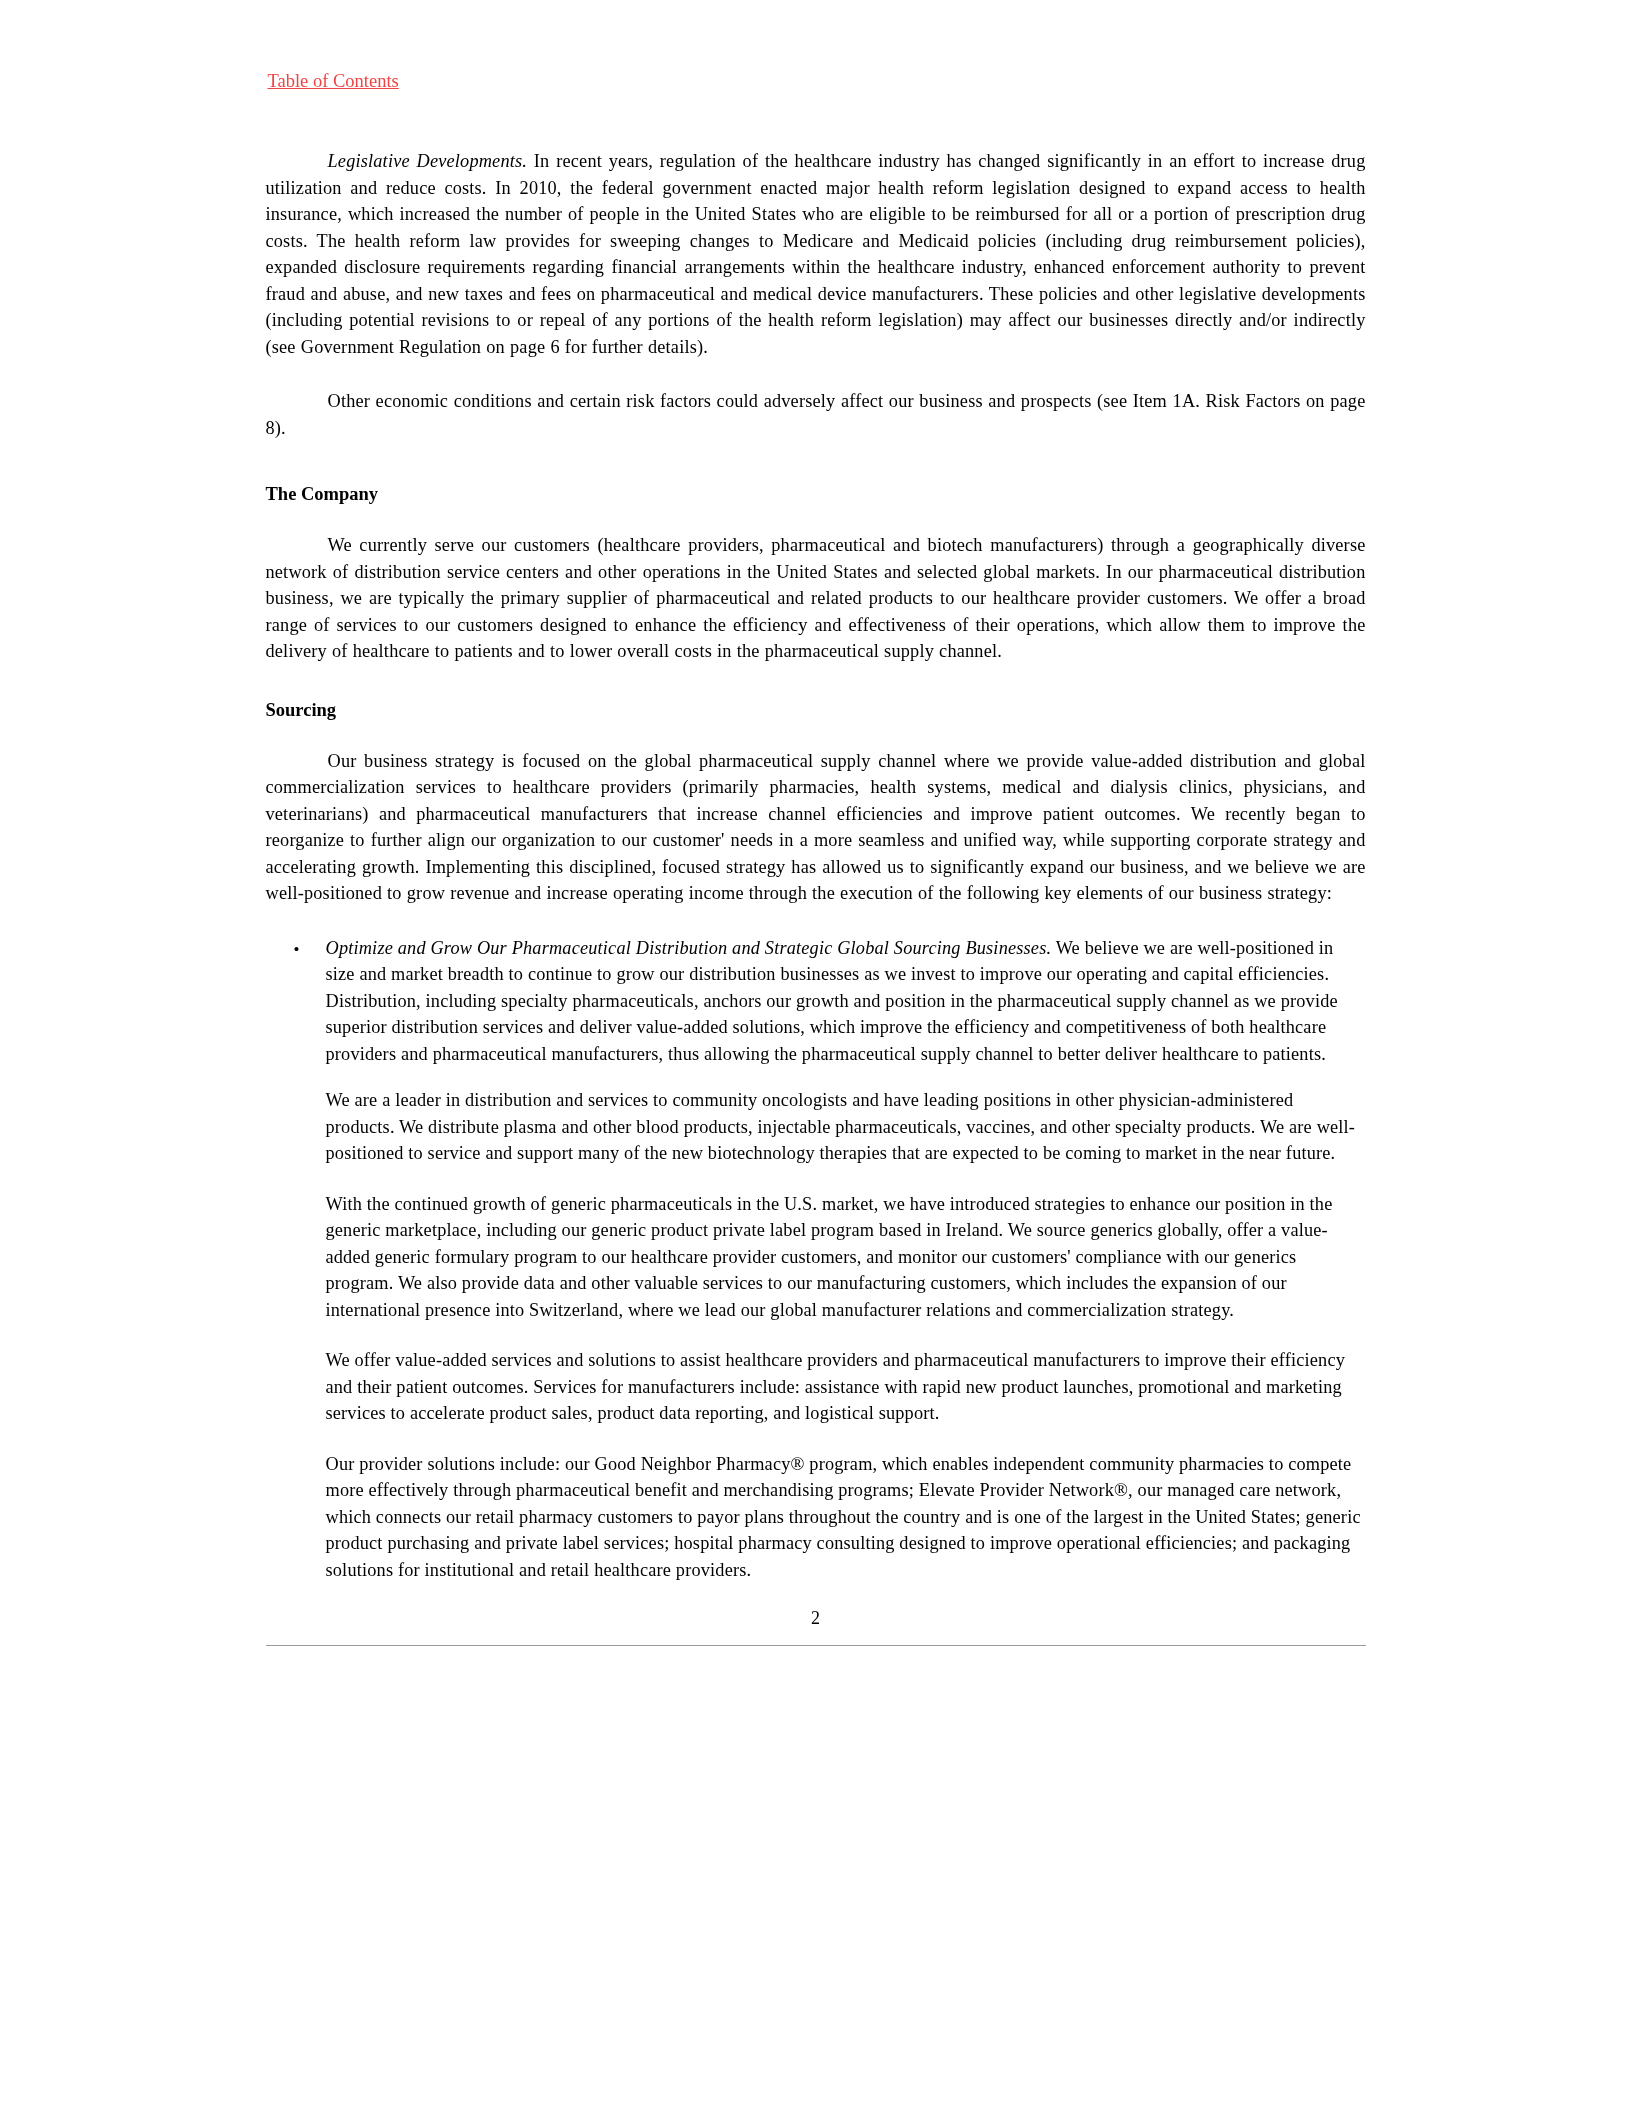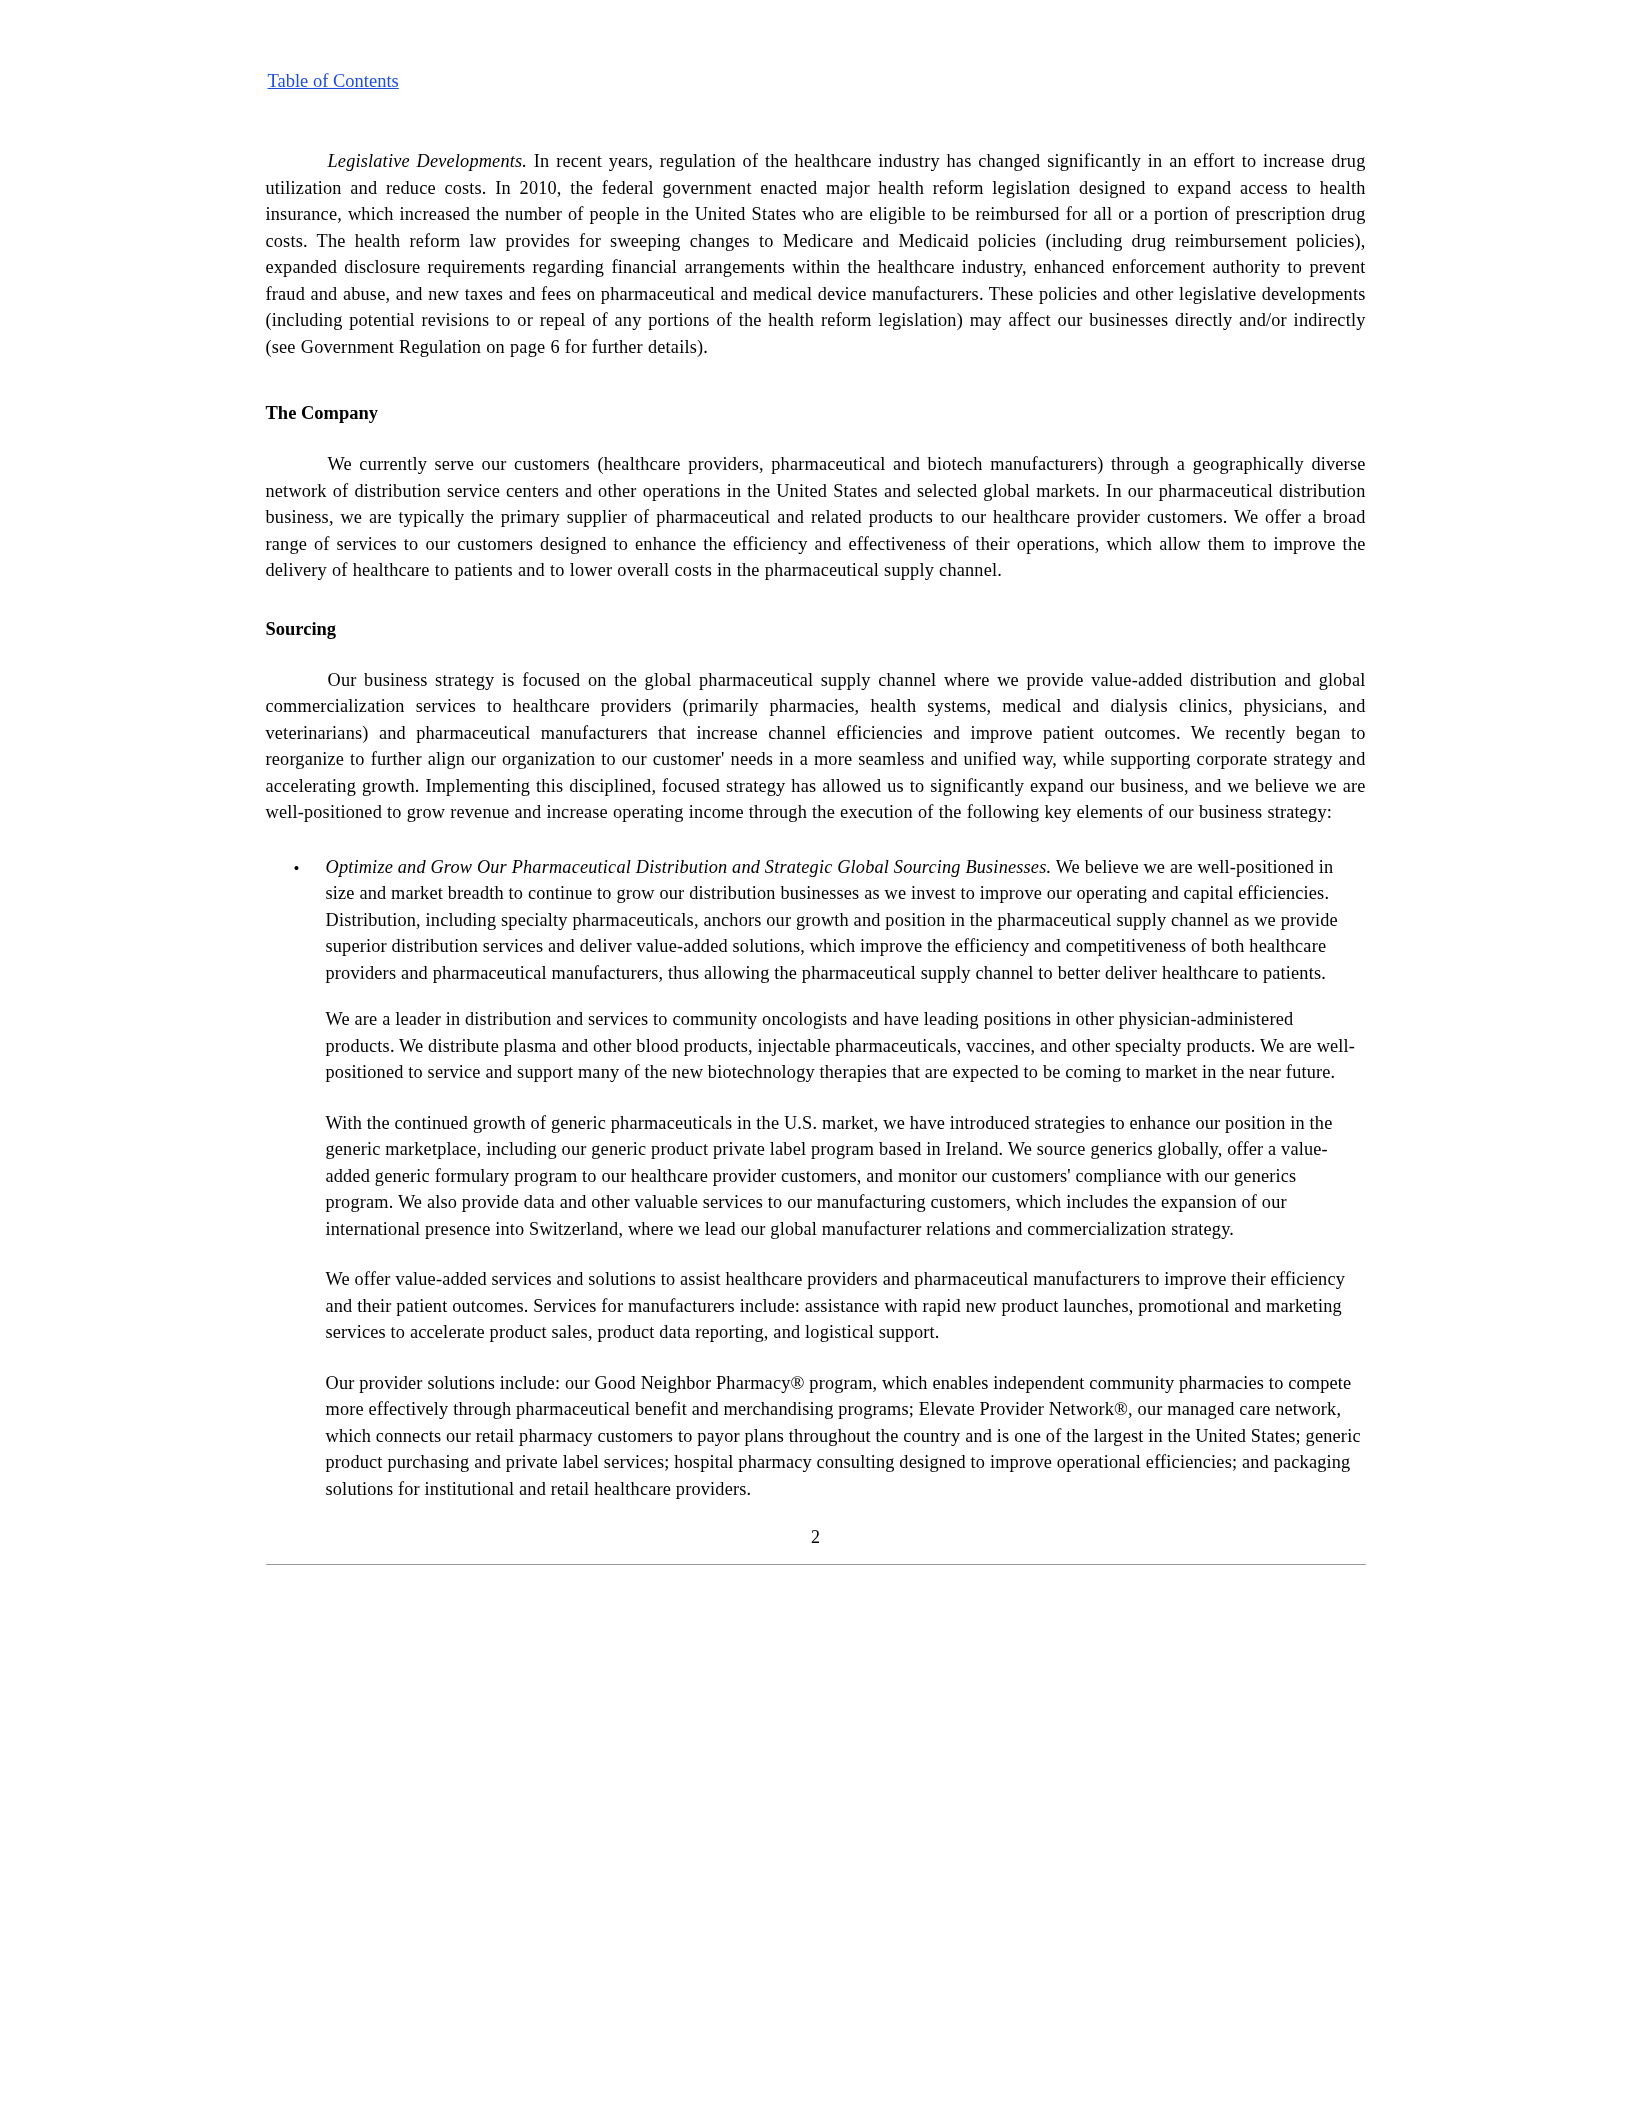--- a/index.html
+++ b/index.html
@@ -23,21 +23,21 @@
     background: #ffffff;
     position: relative;
   }
   .content {
     width: 1100px;
     margin: 0 auto;
     padding: 0 0px;
   }
   .toc-link {
     display: inline-block;
-    color: #1d4ed8;
+    color: #ef4444;
     text-decoration: underline;
     font-size: 18.5px;
     line-height: 1.2;
     font-family: "Liberation Serif", "DejaVu Serif", serif;
     margin: 0 0 0 2px;
     cursor: pointer;
   }
   .toc-row { margin-bottom: 56px; }
 
   p.body {
@@ -110,20 +110,21 @@
 
 <div class="page">
   <div class="content">
 
     <div class="toc-row">
       <a class="toc-link" href="#">Table of Contents</a>
     </div>
 
     <p class="body"><em class="it">Legislative Developments.</em><span> In recent years, regulation of the healthcare industry has changed significantly in an effort to increase drug utilization and reduce costs. In 2010, the federal government enacted major health reform legislation designed to expand access to health insurance, which increased the number of people in the United States who are eligible to be reimbursed for all or a portion of prescription drug costs. The health reform law provides for sweeping changes to Medicare and Medicaid policies (including drug reimbursement policies), expanded disclosure requirements regarding financial arrangements within the healthcare industry, enhanced enforcement authority to prevent fraud and abuse, and new taxes and fees on pharmaceutical and medical device manufacturers. These policies and other legislative developments (including potential revisions to or repeal of any portions of the health reform legislation) may affect our businesses directly and/or indirectly (see Government Regulation on page 6 for further details).</span></p>
 
+    <p class="body">Other economic conditions and certain risk factors could adversely affect our business and prospects (see Item 1A. Risk Factors on page 8).</p>
 
     <h2 class="section first">The Company</h2>
 
     <p class="body">We currently serve our customers (healthcare providers, pharmaceutical and biotech manufacturers) through a geographically diverse network of distribution service centers and other operations in the United States and selected global markets. In our pharmaceutical distribution business, we are typically the primary supplier of pharmaceutical and related products to our healthcare provider customers. We offer a broad range of services to our customers designed to enhance the efficiency and effectiveness of their operations, which allow them to improve the delivery of healthcare to patients and to lower overall costs in the pharmaceutical supply channel.</p>
 
     <h2 class="section">Sourcing</h2>
 
     <p class="body">Our business strategy is focused on the global pharmaceutical supply channel where we provide value-added distribution and global commercialization services to healthcare providers (primarily pharmacies, health systems, medical and dialysis clinics, physicians, and veterinarians) and pharmaceutical manufacturers that increase channel efficiencies and improve patient outcomes. We recently began to reorganize to further align our organization to our customer' needs in a more seamless and unified way, while supporting corporate strategy and accelerating growth. Implementing this disciplined, focused strategy has allowed us to significantly expand our business, and we believe we are well-positioned to grow revenue and increase operating income through the execution of the following key elements of our business strategy:</p>
 
     <ul class="bullet-list">

